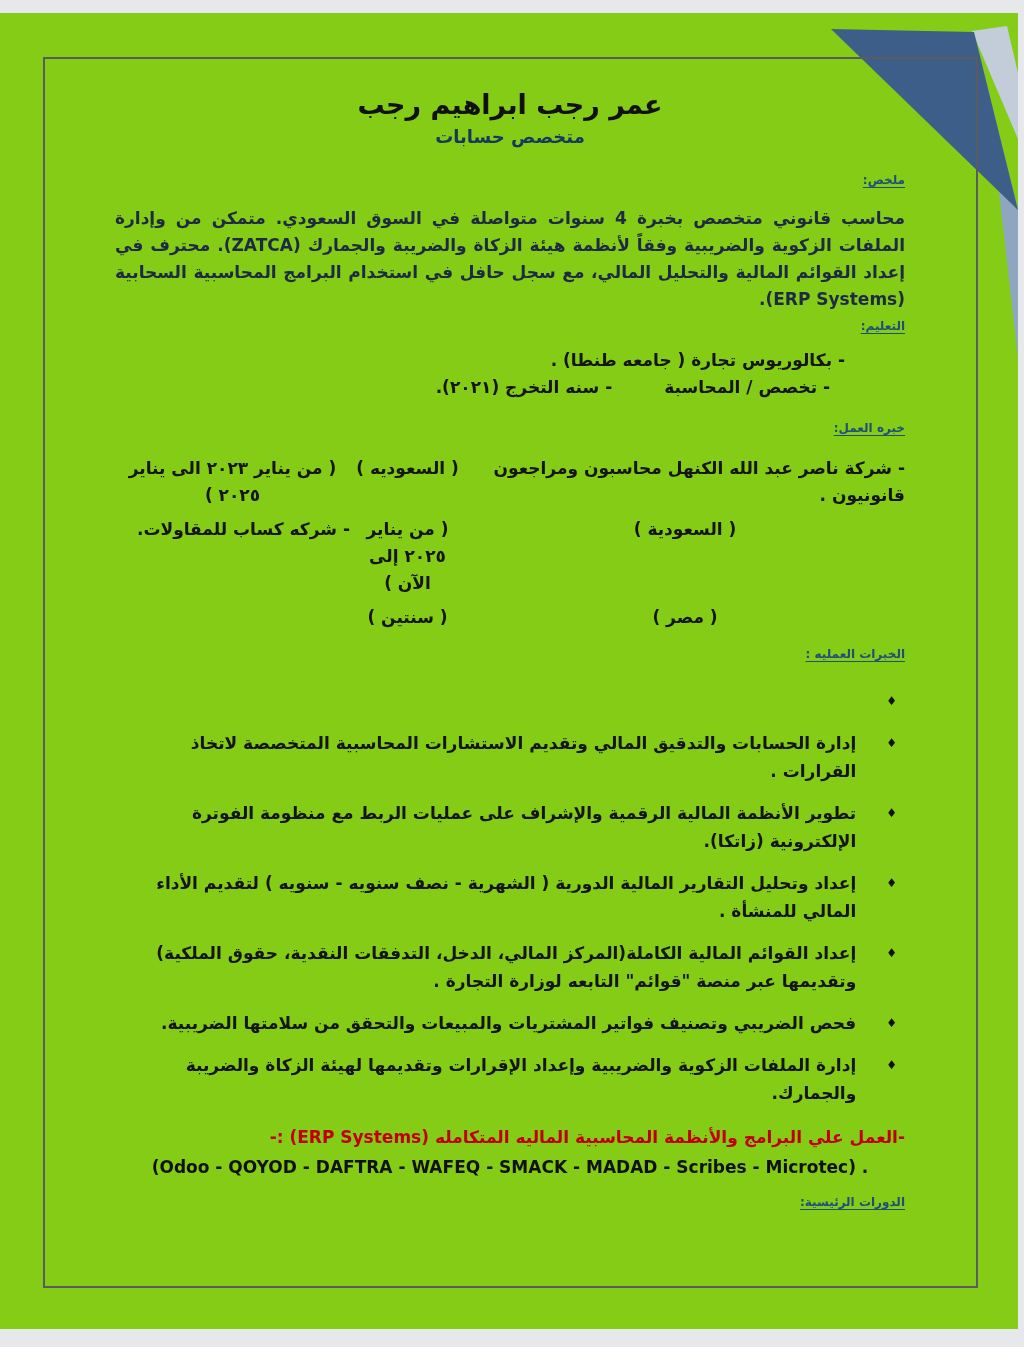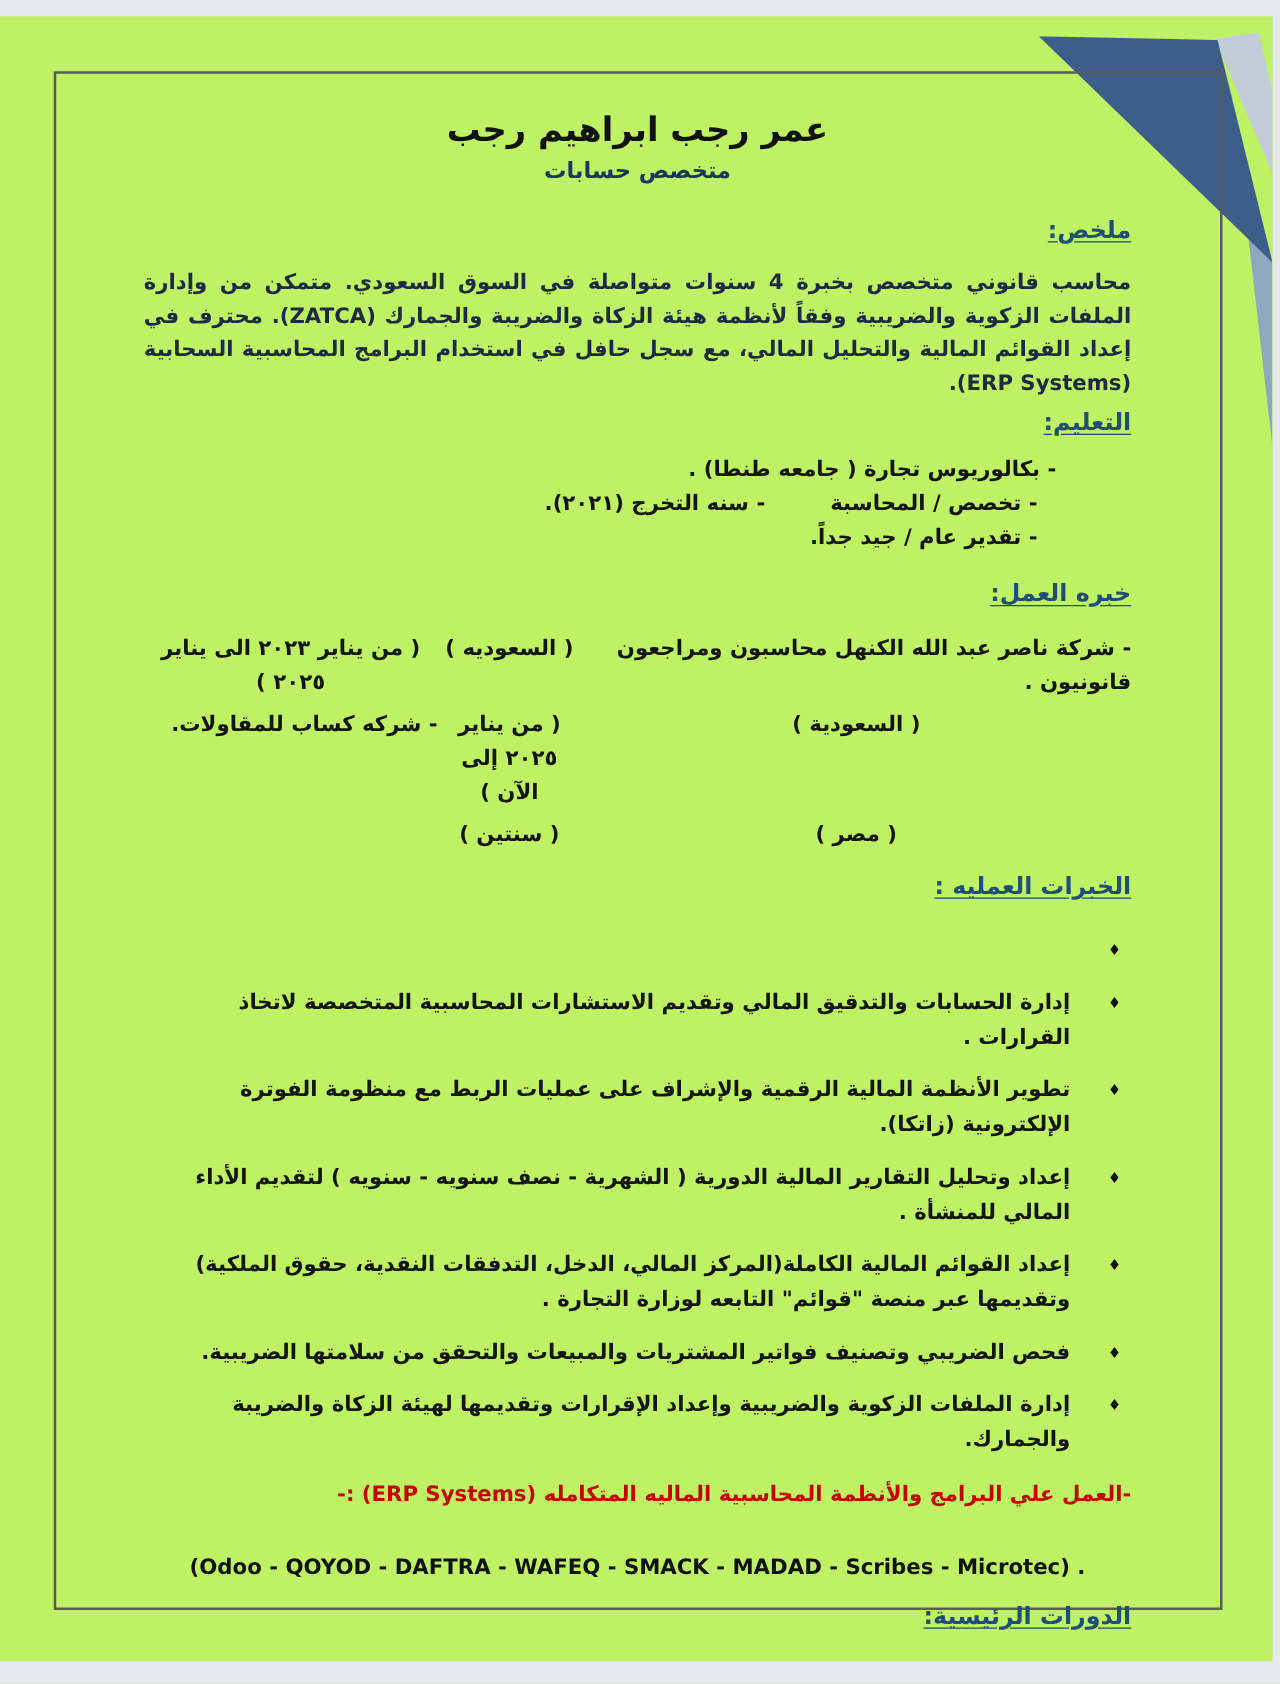--- a/index.html
+++ b/index.html
@@ -6,21 +6,21 @@
   html,body { width:1024px; height:1347px; }
   body {
     position:relative;
     background:#e7e8ec;
     font-family:"DejaVu Sans","Liberation Sans",sans-serif;
     overflow:hidden;
   }
   .page {
     position:absolute; left:0; top:13px;
     width:1018px; height:1316px;
-    background:#bef264;
+    background:#84cc16;
     padding-left:40px;
   }
   
   .corner {
     position:absolute; top:6px; right:0;
     width:190px; height:345px;
     z-index:1;
   }
   .corner .tri { position:absolute; inset:0; }
   .tri-streak {
@@ -47,21 +47,21 @@
     direction:rtl; text-align:right;
     z-index:3;
     color:#151515;
     font-weight:bold;
     font-size:17px;
   }
   .name   { margin-top:76px; text-align:center; font-size:27px; color:#111; letter-spacing:0; }
   .jobtitle { margin-top:6px; text-align:center; font-size:18px; color:#17375d; }
   .contact { margin-top:22px; text-align:center; color:#1f4e79; line-height:23px; transform:translateX(58px); }
   .h-section {
-    color:#1f4e79; font-size:19px;
+    color:#1f4e79; font-size:12px;
     text-decoration:underline; text-underline-offset:3px;
   }
   .summary-h { margin-top:26px; }
   .summary-text { margin-top:18px; color:#1e2a44; text-align:justify; line-height:27px; }
   .edu-h { margin-top:6px; }
   .edu-block { margin-top:14px; line-height:27px; padding-left:60px; }
   .edu-l1 { padding-right:60px; }
   .edu-l2 { padding-right:75px; display:flex; gap:52px; }
   .edu-l3 { padding-right:75px; }
   .work-h { margin-top:20px; }
@@ -70,21 +70,21 @@
     display:grid; grid-template-columns:1fr 115px 235px;
     row-gap:7px; line-height:27px;
   }
   .work-country { text-align:center; }
   .work-period  { text-align:center; }
   .skills-h { margin-top:16px; }
   .skills-list { list-style:none; margin-top:26px; padding-right:8px; }
   .skills-list li { display:flex; gap:30px; margin-bottom:14px; line-height:28px; }
   .diamond { font-size:12px; line-height:28px; color:#111; flex:0 0 auto; }
   .erp-line { margin-top:20px; color:#c00000; }
-  .erp-programs { margin-top:38px; direction:ltr; text-align:center; color:#111; }
+  .erp-programs { margin-top:10px; direction:ltr; text-align:center; color:#111; }
   .courses-h { margin-top:18px; }
 </style>
 </head>
 <body>
 
 <div class="page">
 
   <div class="corner">
     <div class="tri tri-streak"></div>
     <div class="tri tri-pale"></div>
@@ -102,21 +102,20 @@
     <div class="h-section summary-h">ملخص:</div>
     <div class="summary-text">محاسب قانوني متخصص بخبرة 4 سنوات متواصلة في السوق السعودي. متمكن من وإدارة الملفات الزكوية والضريبية وفقاً لأنظمة هيئة الزكاة والضريبة والجمارك (ZATCA). محترف في إعداد القوائم المالية والتحليل المالي، مع سجل حافل في استخدام البرامج المحاسبية السحابية (ERP Systems).</div>
 
     <div class="h-section edu-h">التعليم:</div>
     <div class="edu-block">
       <div class="edu-l1">- بكالوريوس تجارة ( جامعه طنطا) .</div>
       <div class="edu-l2">
         <span>-  تخصص / المحاسبة</span>
         <span>- سنه التخرج (٢٠٢١).</span>
       </div>
-      <div class="edu-l3">-  تقدير عام / جيد جداً.</div>
     </div>
 
     <div class="h-section work-h">خبره العمل:</div>
     <div class="work-grid">
       <div class="work-company">- شركة ناصر عبد الله الكنهل محاسبون ومراجعون قانونيون .</div>
       <div class="work-country">( السعوديه )</div>
       <div class="work-period">( من يناير ٢٠٢٣ الى يناير ٢٠٢٥ )</div>
       <div class="work-country">( السعودية )</div>
       <div class="work-period">( من يناير ٢٠٢٥ إلى الآن )</div>
       <div class="work-company">- شركه كساب للمقاولات.</div>

